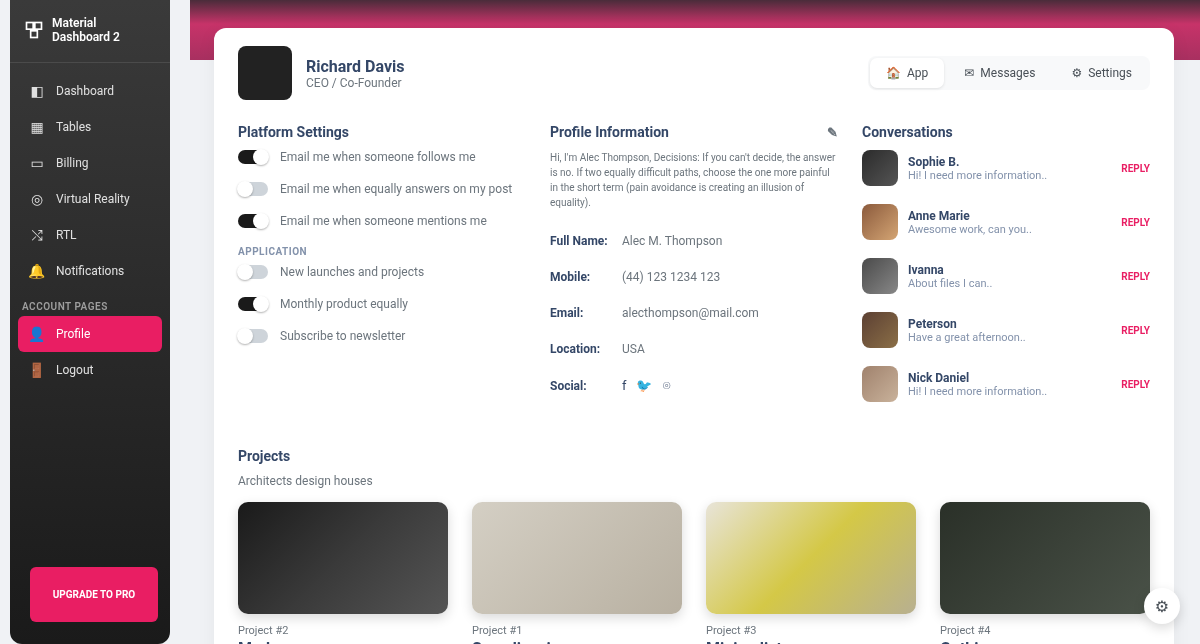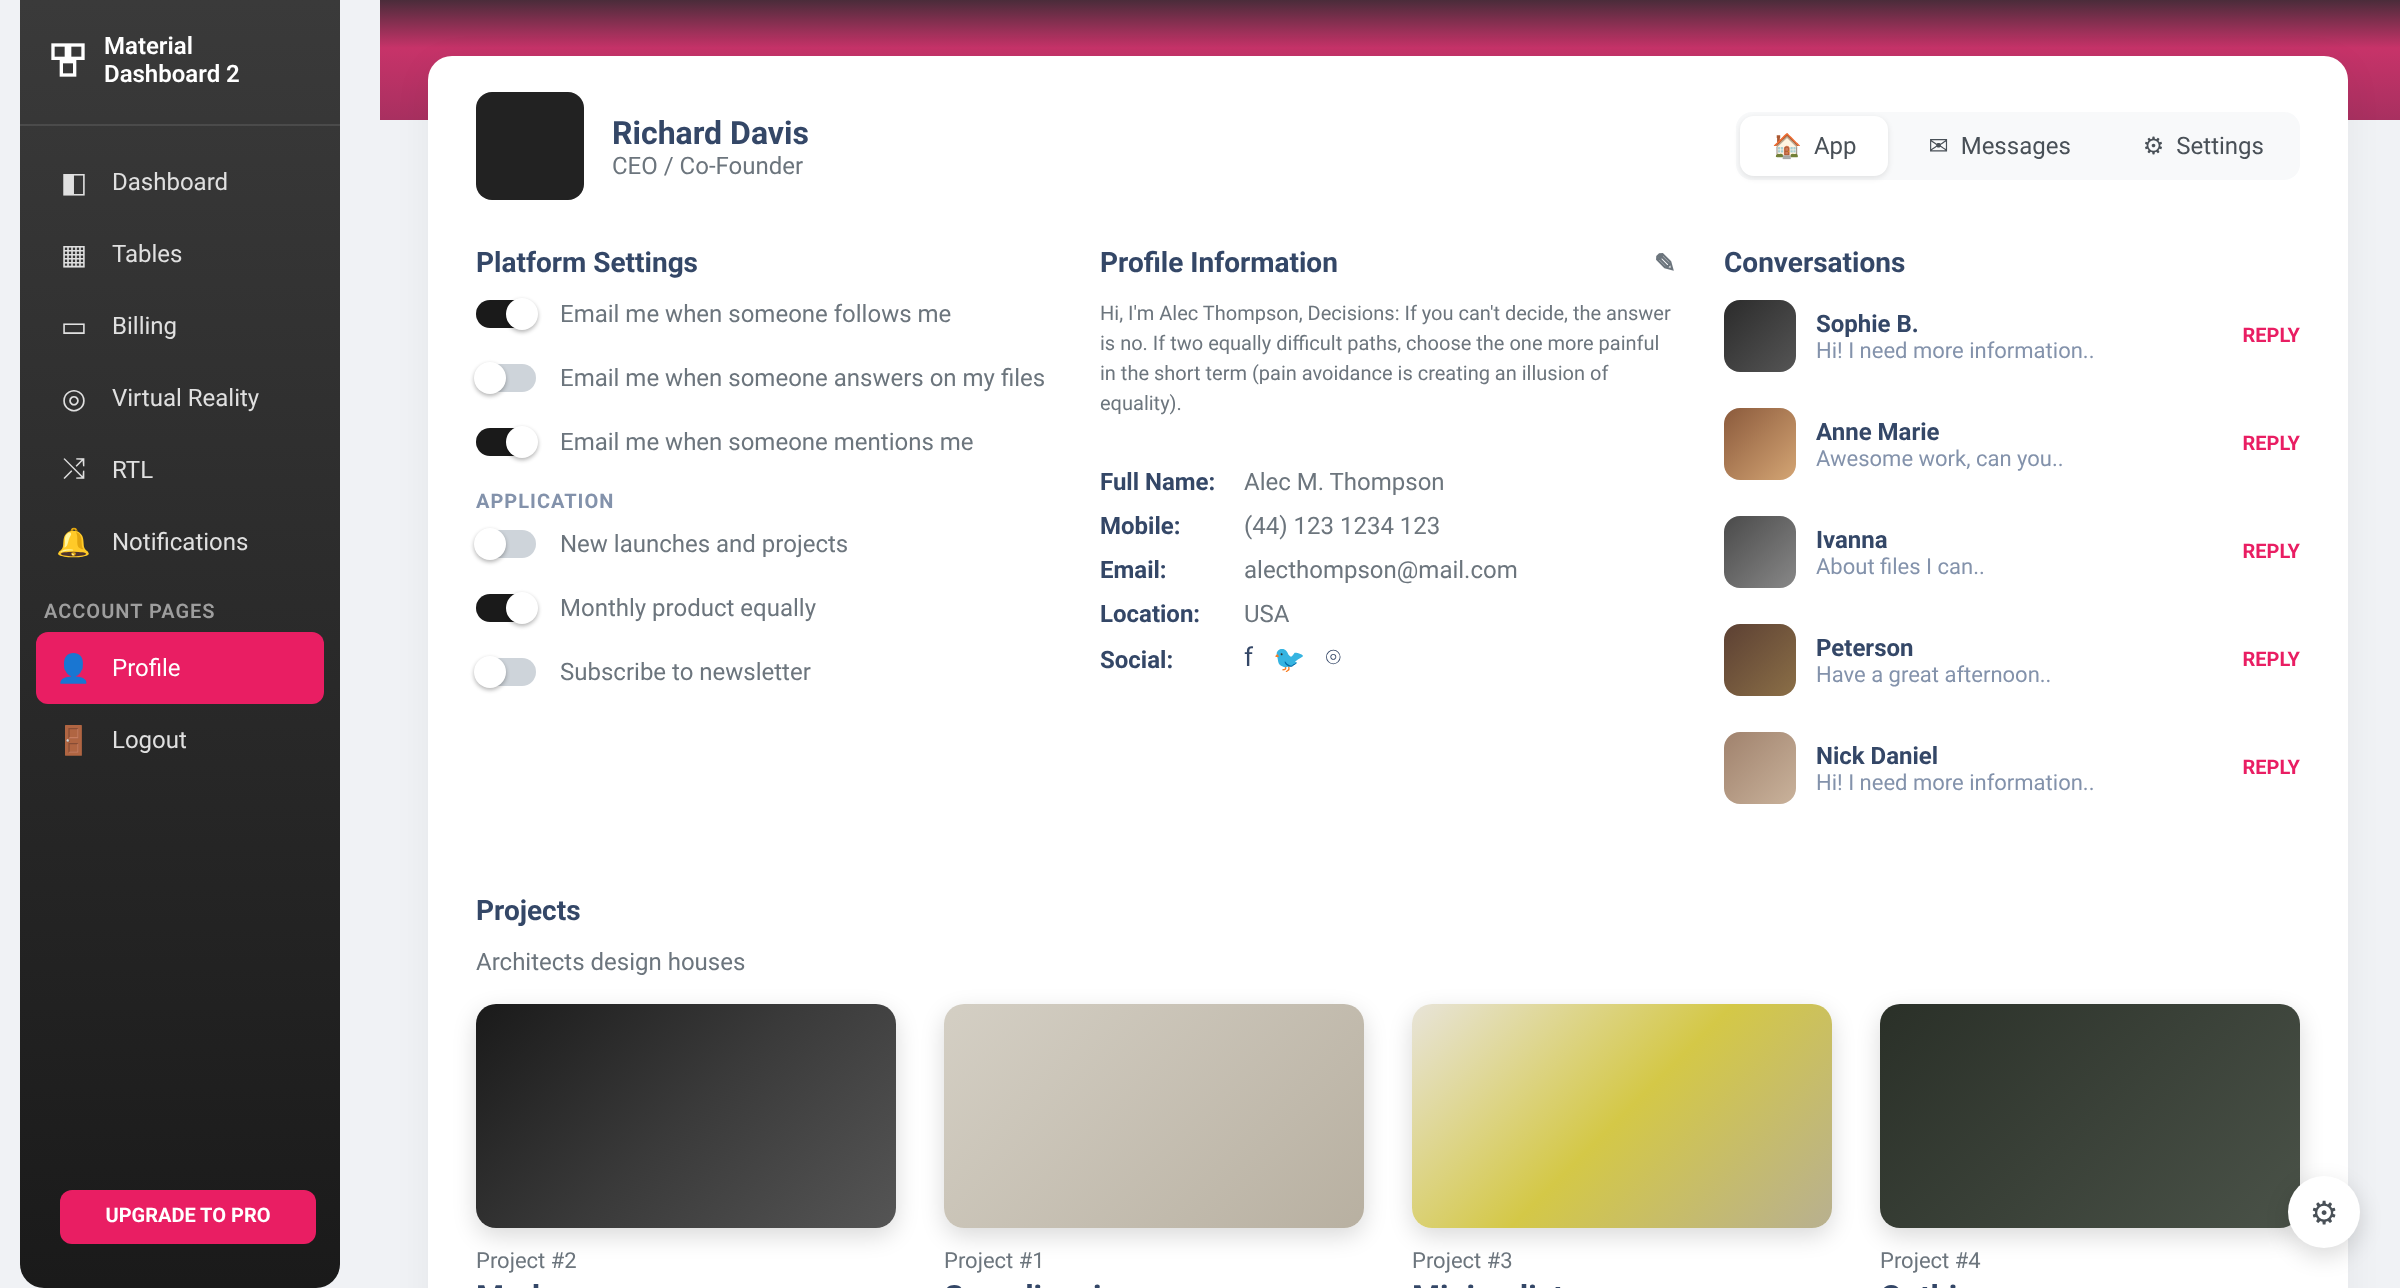--- a/index.html
+++ b/index.html
@@ -6,21 +6,21 @@
 body { background: #f0f2f5; width: 1200px; height: 644px; overflow: hidden; position: relative; }
 .banner { position: absolute; top: 0; left: 190px; right: 0; height: 60px; background: linear-gradient(180deg, #4a2c3a 0%, #c73369 40%, #a83060 100%); z-index: 0; }
 .sidebar { position: absolute; left: 10px; top: 0; width: 160px; height: 644px; background: linear-gradient(180deg, #3a3a3a 0%, #1a1a1a 100%); border-radius: 0 0 12px 12px; padding: 16px 0; color: #fff; display: flex; flex-direction: column; }
 .brand { display: flex; align-items: center; gap: 8px; padding: 0 14px 18px 14px; font-size: 12px; font-weight: 600; border-bottom: 1px solid rgba(255,255,255,0.1); }
 .brand-icon { width: 22px; height: 22px; display:flex; align-items:center; justify-content:center; }
 .nav-list { list-style: none; padding: 10px 8px 0 8px; }
 .nav-item { display:flex; align-items:center; gap:10px; padding: 9px 10px; font-size: 12px; color: #e0e0e0; border-radius: 6px; cursor: pointer; }
 .nav-item.active { background: #e91e63; color:#fff; }
 .nav-icon { width: 18px; height: 18px; display:flex; align-items:center; justify-content:center; font-size: 14px; }
 .nav-header { font-size: 10px; color: #9e9e9e; padding: 12px 12px 4px 12px; letter-spacing: 0.5px; font-weight:600; }
-.upgrade { margin: auto 12px 6px 20px; background: #e91e63; color:#fff; text-align:center; font-size: 10px; font-weight:700; padding: 8px; border-radius: 6px; cursor:pointer; }
+.upgrade { margin: auto 12px 6px 20px; background: #e91e63; color:#fff; text-align:center; font-size: 10px; font-weight:700; padding: 22px; border-radius: 6px; cursor:pointer; }
 
 .card { position: absolute; left: 214px; right: 26px; top: 28px; background: #fff; border-radius: 12px; padding: 18px 24px 24px 24px; box-shadow: 0 4px 20px rgba(0,0,0,0.05); }
 .profile-row { display:flex; align-items:center; gap:14px; }
 .avatar { width: 54px; height: 54px; border-radius: 8px; background: #222; }
 .name { font-size: 16px; font-weight:700; color:#344767; }
 .role { font-size: 12px; color:#6c757d; }
 .tabs { margin-left: auto; display:flex; gap:4px; background: #f8f9fa; border-radius:8px; padding:2px; }
 .tab { display:flex; align-items:center; gap:6px; padding: 8px 16px; font-size: 12px; color:#495057; border-radius: 7px; cursor:pointer; }
 .tab.active { background:#fff; box-shadow: 0 1px 3px rgba(0,0,0,0.1); }
 .tab-icon { font-size:12px; }
@@ -30,21 +30,21 @@
 .sect-title { font-size: 14px; font-weight:700; color:#344767; margin-bottom: 10px; display:flex; align-items:center;}
 .subhead { font-size: 10px; color:#8392ab; font-weight:700; letter-spacing:0.5px; margin: 10px 0 8px 0; }
 .switch-row { display:flex; align-items:flex-start; gap:12px; margin: 8px 0 18px 0; }
 .switch { width: 30px; height: 14px; border-radius: 7px; background:#ced4da; position:relative; cursor:pointer; }
 .switch.on { background:#1a1a1a; }
 .switch::after { content:""; position:absolute; width:16px; height:16px; border-radius:50%; background:#fff; top:-1px; left:-1px; box-shadow:0 1px 2px rgba(0,0,0,0.3); }
 .switch.on::after { left:15px; }
 .switch-label { font-size: 12px; color:#6c757d; }
 
 .bio { font-size: 10px; color:#6c757d; line-height:1.5; margin-bottom: 24px; }
-.info-row { display:flex; gap:8px; font-size:12px; margin: 8px 0; }
+.info-row { display:flex; gap:8px; font-size:12px; margin: 22px 0; }
 .info-label { font-weight:700; color:#344767; min-width: 64px; }
 .info-val { color:#6c757d; }
 .socials { display:flex; gap:10px; }
 .social-ic { color:#344767; cursor:pointer; font-size:13px; }
 .edit-ic { margin-left:auto; color:#6c757d; cursor:pointer; font-size: 13px; }
 
 .conv { display:flex; align-items:center; gap:10px; margin: 8px 0 18px 0; }
 .conv-av { width: 36px; height: 36px; border-radius:8px; background:#ccc; }
 .conv-body { flex:1; }
 .conv-name { font-size:12px; font-weight:700; color:#344767; }
@@ -152,21 +152,21 @@
 
   <div class="cols">
     <div class="col">
       <div class="sect-title">Platform Settings</div>
       <div class="switch-row">
           <div class="switch on"></div>
           <span class="switch-label">Email me when someone follows me</span>
         </div>
       <div class="switch-row">
           <div class="switch"></div>
-          <span class="switch-label">Email me when someone answers on my files</span>
+          <span class="switch-label">Email me when equally answers on my post</span>
         </div>
       <div class="switch-row">
           <div class="switch on"></div>
           <span class="switch-label">Email me when someone mentions me</span>
         </div>
       <div class="subhead">APPLICATION</div>
       <div class="switch-row">
           <div class="switch"></div>
           <span class="switch-label">New launches and projects</span>
         </div>

